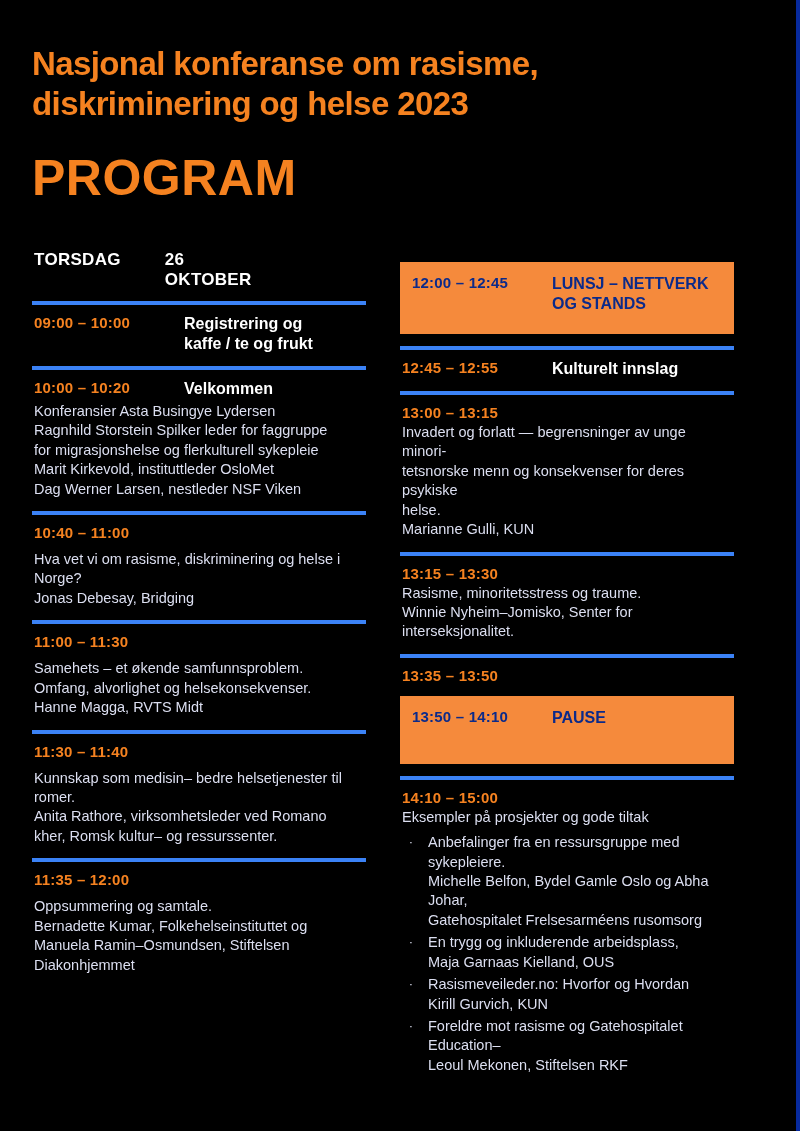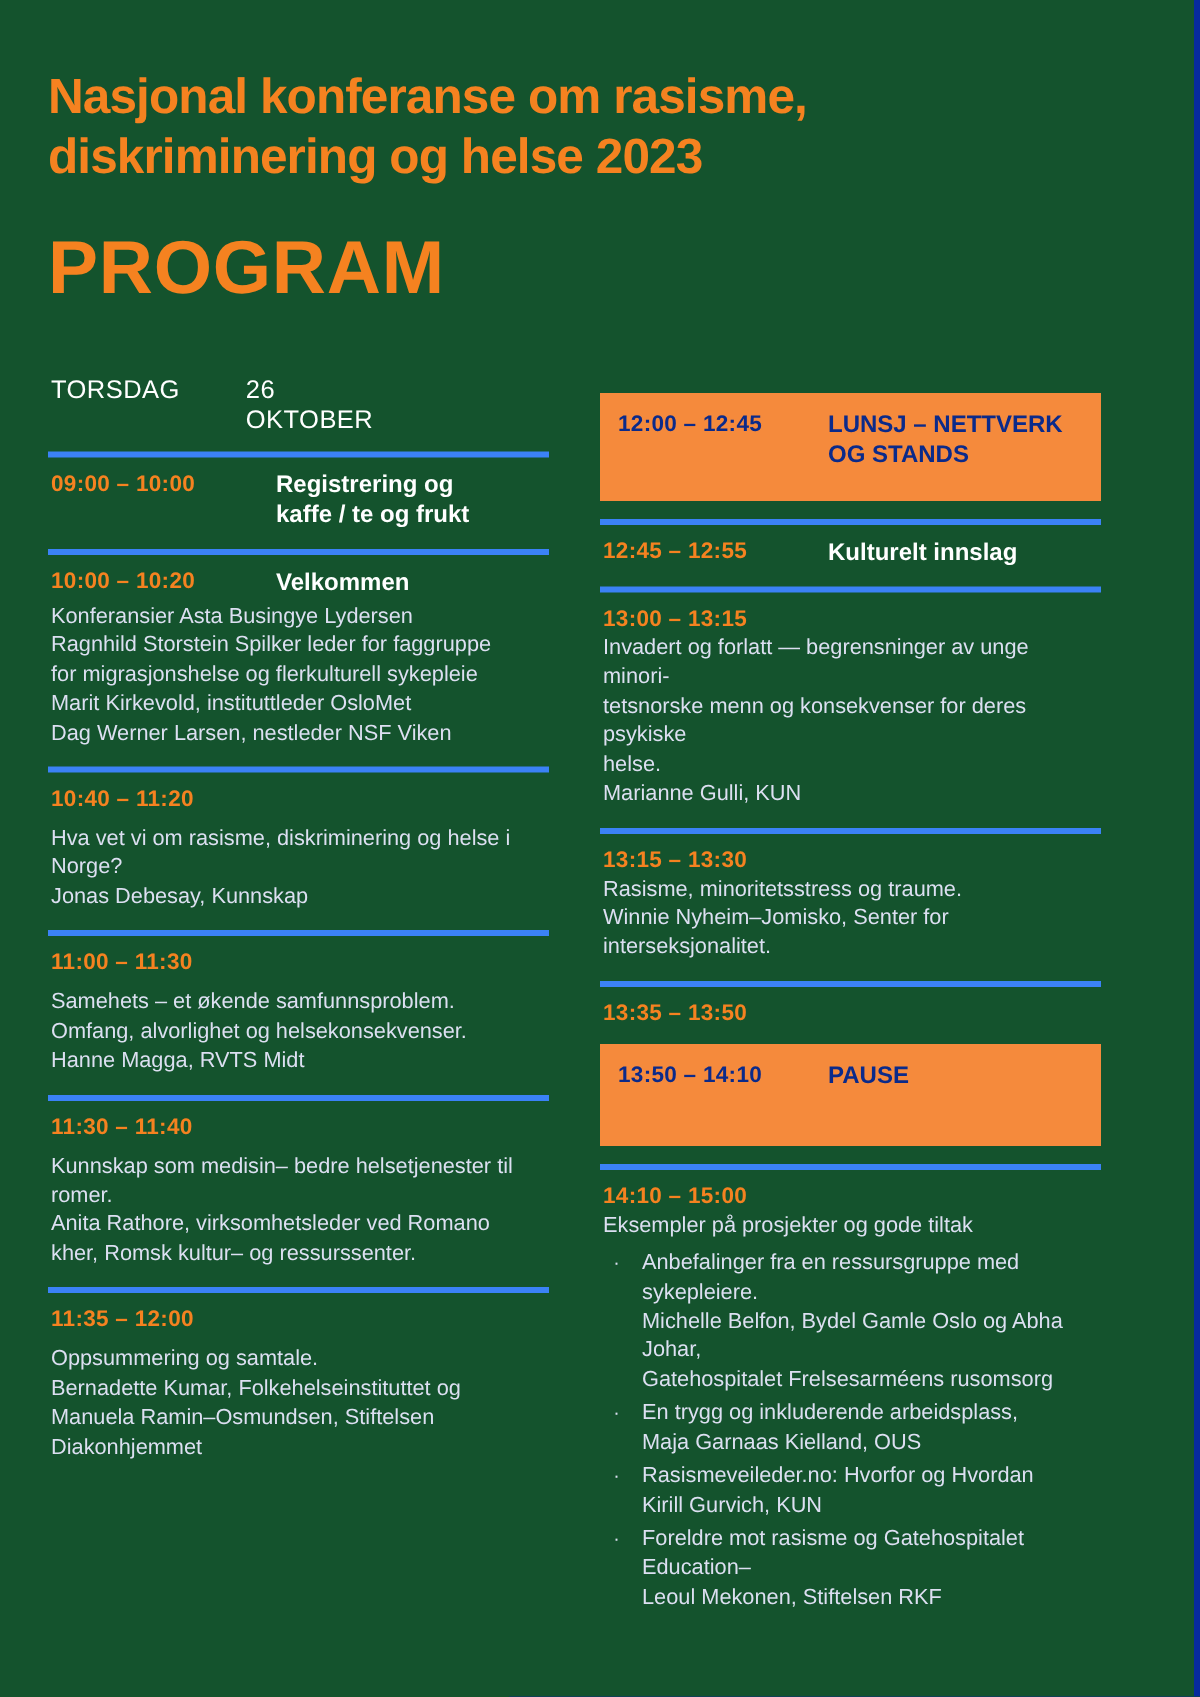--- a/index.html
+++ b/index.html
@@ -13,21 +13,21 @@
     background: #072a9e;
     font-family: "Liberation Sans", sans-serif;
     color: #dfe2f2;
     overflow: hidden;
   }
 
   .poster {
     position: relative;
     width: 796px;
     height: 1131px;
-    background: #14532d;
+    background: #000000;
     padding: 0;
   }
 
   
   .header {
     padding: 44px 32px 0 32px;
   }
 
   .conf-title {
     color: #f58220;
@@ -59,21 +59,21 @@
     flex: 0 0 334px;
   }
 
   
   .day-header {
     display: flex;
     justify-content: space-between;
     align-items: baseline;
     color: #ffffff;
     font-size: 17px;
-    font-weight: 400;
+    font-weight: 700;
     letter-spacing: 0.3px;
     padding-bottom: 2px;
   }
 
   .day-header .day-name { padding-left: 2px; }
   .day-header .day-date { padding-right: 112px; margin-left: 44px; }
 
   
   .session {
     border-top: 4px solid #3b82f6;
@@ -207,25 +207,25 @@
         <div class="session-body tight">Konferansier Asta Busingye Lydersen
 Ragnhild Storstein Spilker leder for faggruppe
 for migrasjonshelse og flerkulturell sykepleie
 Marit Kirkevold, instituttleder OsloMet
 Dag Werner Larsen, nestleder NSF Viken</div>
       </div>
 
 
       <div class="session">
         <div class="session-row">
-          <div class="session-time">10:40 – 11:20</div>
+          <div class="session-time">10:40 – 11:00</div>
         </div>
         <div class="session-body">Hva vet vi om rasisme, diskriminering og helse i
 Norge?
-Jonas Debesay, Kunnskap</div>
+Jonas Debesay, Bridging</div>
       </div>
 
       <div class="session">
         <div class="session-row">
           <div class="session-time">11:00 – 11:30</div>
         </div>
         <div class="session-body">Samehets – et økende samfunnsproblem.
 Omfang, alvorlighet og helsekonsekvenser.
 Hanne Magga, RVTS Midt</div>
       </div>

